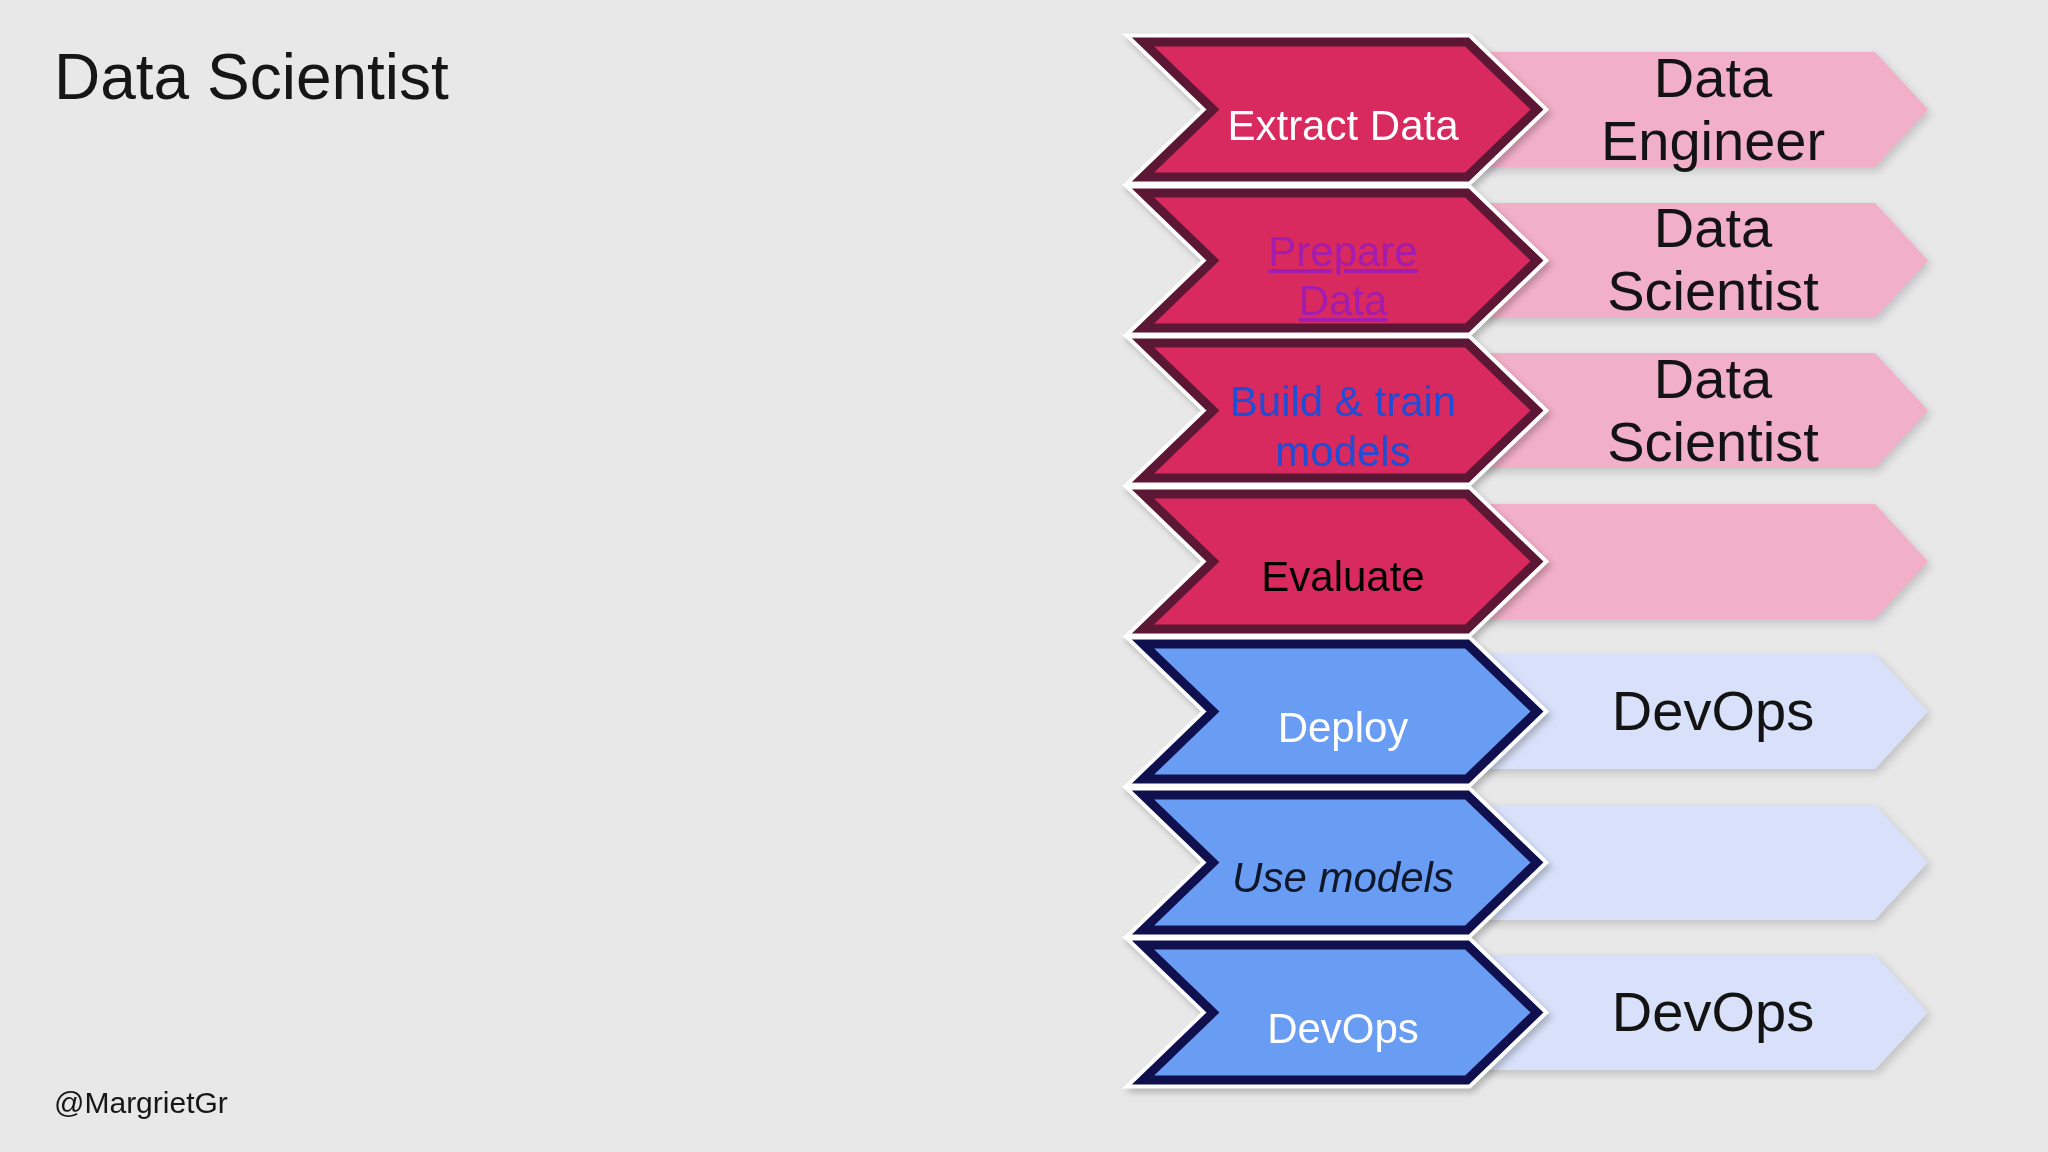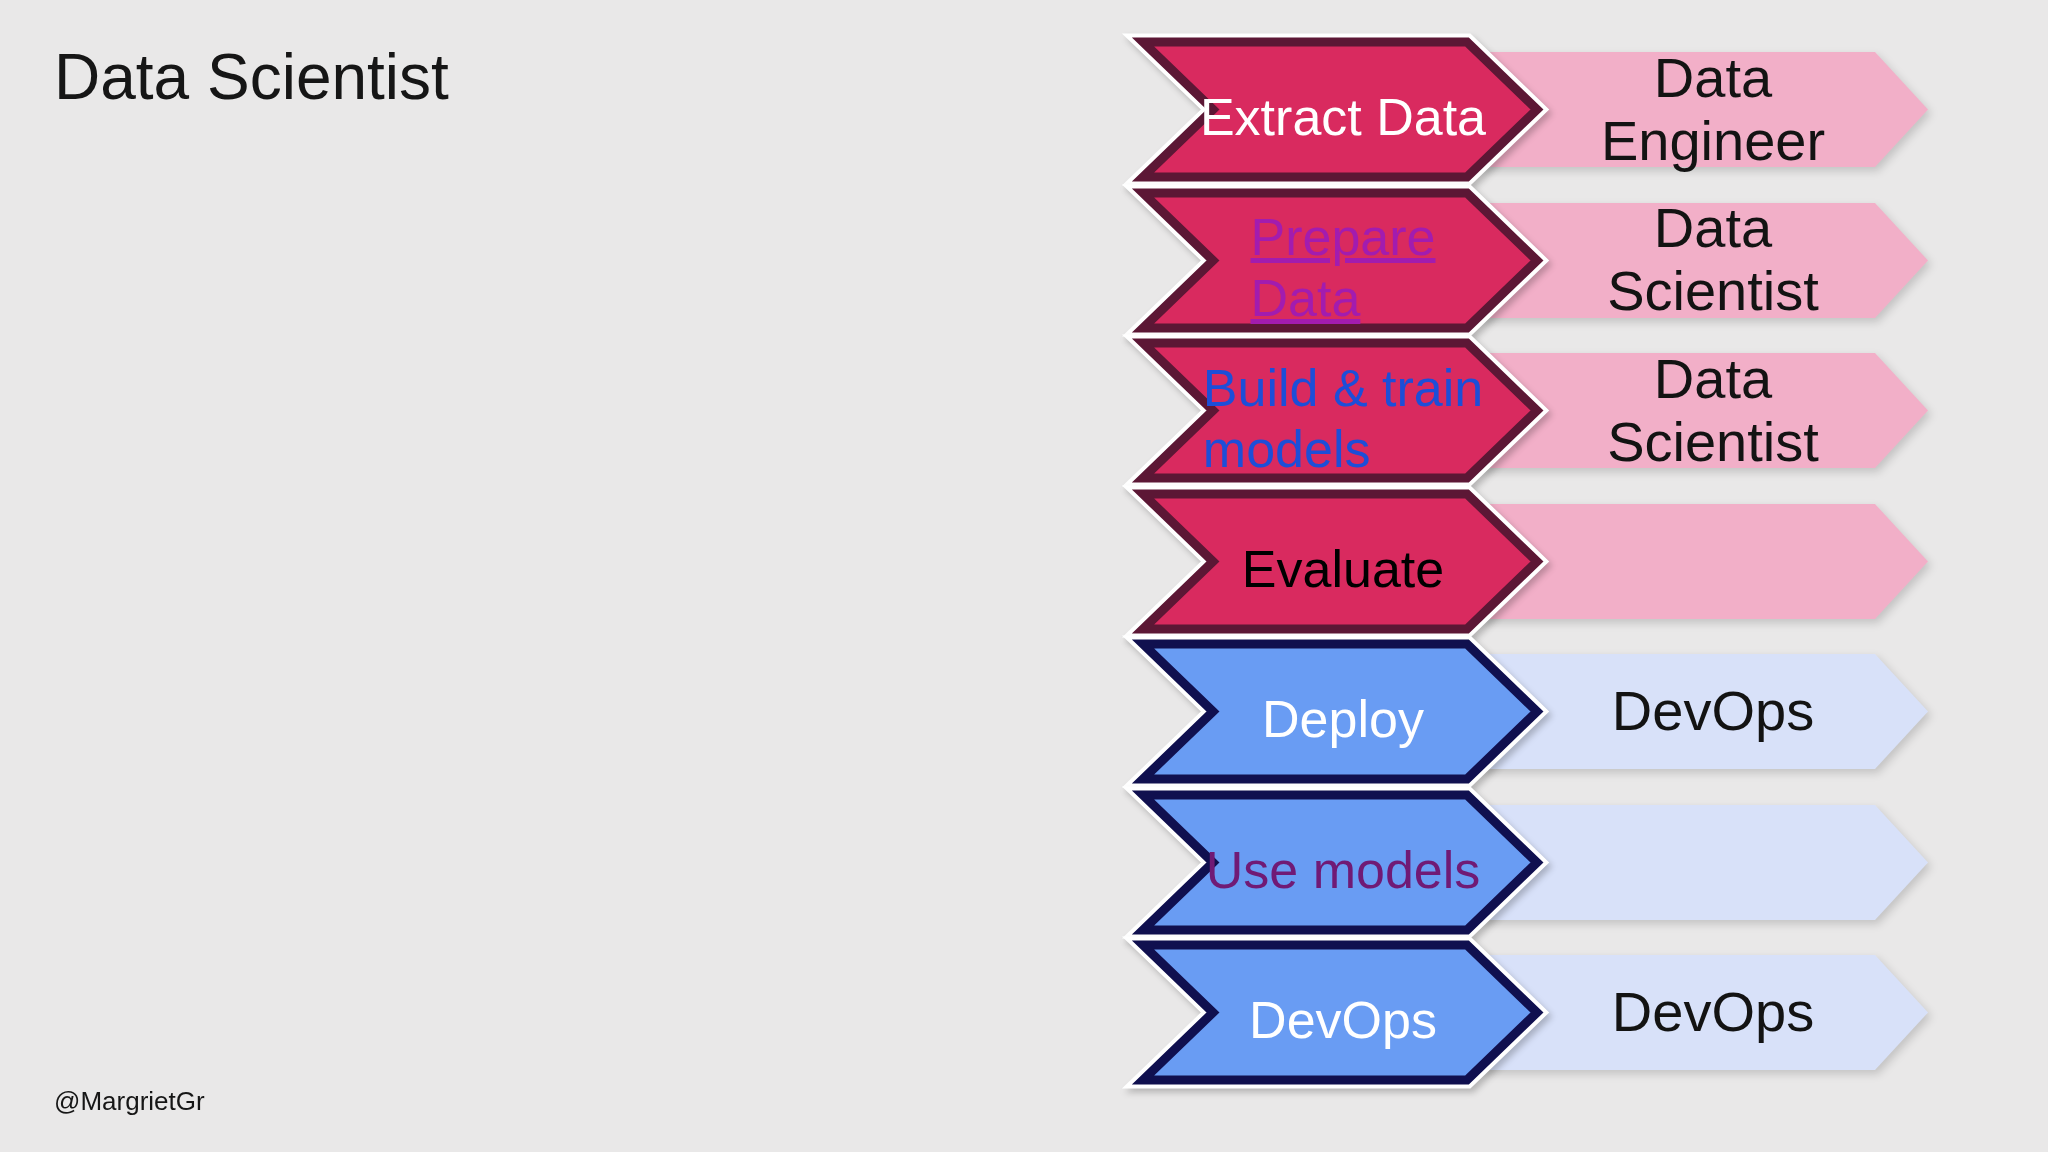--- a/index.html
+++ b/index.html
@@ -21,21 +21,21 @@
     font-size: 64px;
     font-weight: 500;
     letter-spacing: 0px;
     color: #161616;
   }
 
   .author-handle {
     position: absolute;
     left: 54px;
     top: 1086px;
-    font-size: 26px;
+    font-size: 30px;
     color: #1d1d1d;
   }
 
   .flow { position: absolute; left: 0; top: 0; width: 100%; height: 100%; }
 
   .row {
     position: absolute;
     left: 1143px;
     width: 785px;
     height: 135px;
@@ -63,30 +63,31 @@
     height: 153px;
     z-index: 2;
     overflow: visible;
     filter: drop-shadow(3px 4px 3px rgba(0,0,0,0.22));
   }
   .step-arrow .halo { fill: none; stroke: #ffffff; stroke-width: 17; }
   .step-arrow .main { fill: var(--fill); stroke: var(--border); stroke-width: 9; }
 
   .step-label {
     position: absolute;
-    left: 0; top: 8px;
+    left: 0; top: 16px;
     width: 394px;
     height: 135px;
     padding-left: 6px;
     box-sizing: border-box;
     display: flex;
     align-items: center;
     justify-content: center;
+    text-align: center;
     white-space: pre-line;
-    font-size: 52px;
+    font-size: 42px;
     line-height: 1.17;
     color: #FFFFFF;
     z-index: 3;
   }
 
   .role-label {
     position: absolute;
     left: 337px;
     top: 10px;
     width: 448px;
@@ -171,21 +172,21 @@
     <div class="role-label" style="color: rgb(19, 19, 19);">DevOps</div>
   </div>
       <div class="row" style="top: 794.5px; --fill: #699CF3; --border: #10104F; --light: #D8E1F9;">
     <svg class="role-arrow" viewBox="0 0 448 115" xmlns="http://www.w3.org/2000/svg">
       <polygon points="0,0 395,0 448,57.5 395,115 0,115"></polygon>
     </svg>
     <svg class="step-arrow" viewBox="-9 -9 412 153" xmlns="http://www.w3.org/2000/svg">
       <polygon class="halo" points="0,0 324,0 394,67.5 324,135 0,135 70,67.5"></polygon>
       <polygon class="main" points="0,0 324,0 394,67.5 324,135 0,135 70,67.5"></polygon>
     </svg>
-    <div class="step-label" style="color: #701a75;">Use models</div>
+    <div class="step-label" style="color: #0f172a; font-style: italic;">Use models</div>
   </div>
       <div class="row" style="top: 945px; --fill: #699CF3; --border: #10104F; --light: #D8E1F9;">
     <svg class="role-arrow" viewBox="0 0 448 115" xmlns="http://www.w3.org/2000/svg">
       <polygon points="0,0 395,0 448,57.5 395,115 0,115"></polygon>
     </svg>
     <svg class="step-arrow" viewBox="-9 -9 412 153" xmlns="http://www.w3.org/2000/svg">
       <polygon class="halo" points="0,0 324,0 394,67.5 324,135 0,135 70,67.5"></polygon>
       <polygon class="main" points="0,0 324,0 394,67.5 324,135 0,135 70,67.5"></polygon>
     </svg>
     <div class="step-label" style="color: rgb(255, 255, 255);">DevOps</div>

